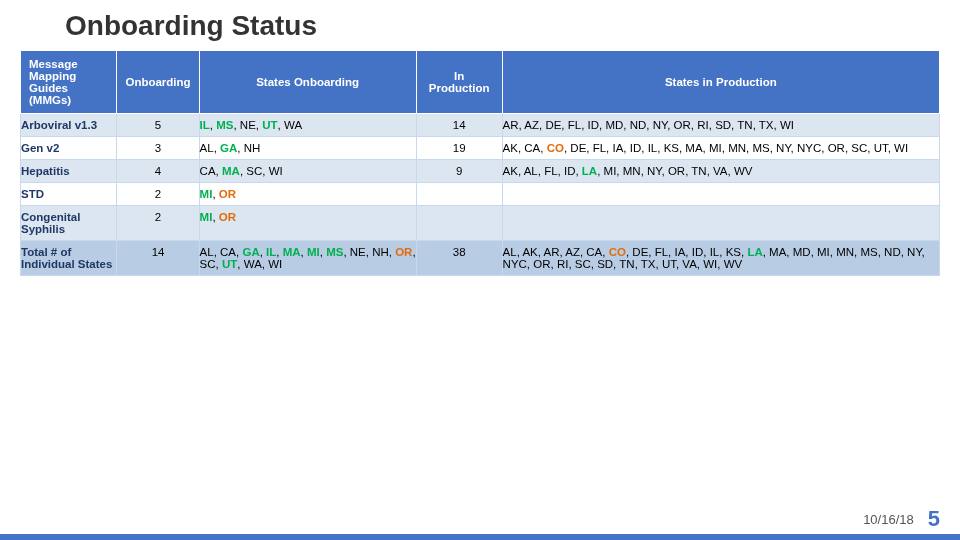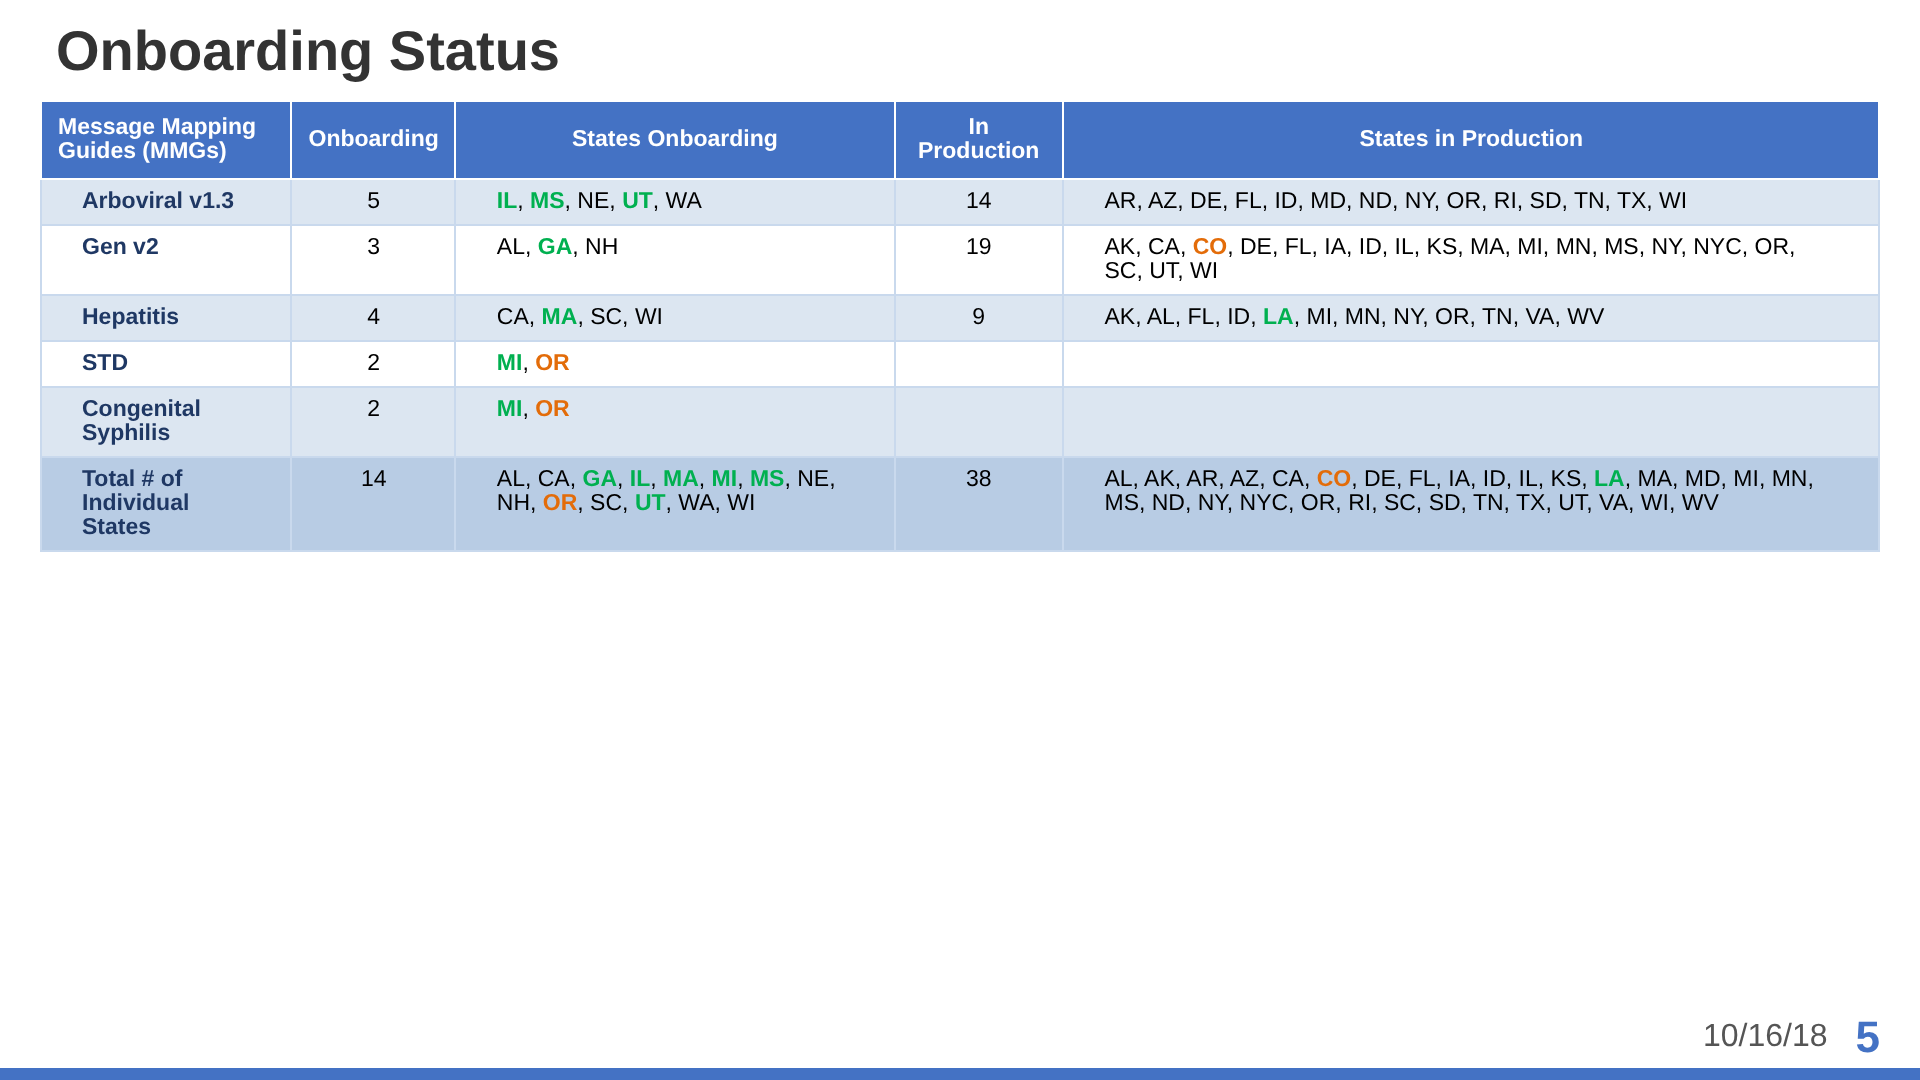--- a/index.html
+++ b/index.html
@@ -9,20 +9,21 @@
       width: 960px;
       height: 540px;
       overflow: hidden;
       position: relative;
     }
     .page-title {
       font-size: 28px;
       font-weight: bold;
       color: #333;
       padding: 10px 30px 8px 28px;
+      margin-left: 37px;
     }
     .table-wrapper {
       padding: 0 20px;
     }
     table {
       width: 100%;
       border-collapse: collapse;
       font-size: 11.5px;
     }
     thead tr {
@@ -42,21 +43,21 @@
     tbody tr:nth-child(odd) {
       background: #dce6f1;
     }
     tbody tr:nth-child(even) {
       background: #fff;
     }
     tbody tr.total-row {
       background: #b8cce4;
     }
     tbody td {
-      padding: 5px 20px;
+      padding: 5px 0;
       border: 1px solid #c9d9ed;
       vertical-align: top;
     }
     tbody td:first-child {
       font-weight: bold;
       color: #1f3864;
     }
     tbody td:nth-child(2) {
       text-align: center;
     }
@@ -69,21 +70,21 @@
       position: absolute;
       bottom: 8px;
       right: 20px;
       font-size: 13px;
       color: #555;
       display: flex;
       align-items: center;
       gap: 14px;
     }
     .footer-date {
-      font-size: 16px;
+      font-size: 13px;
     }
     .footer-num {
       font-size: 22px;
       font-weight: bold;
       color: #4472c4;
     }
     .bottom-bar {
       position: absolute;
       bottom: 0;
       left: 0;

